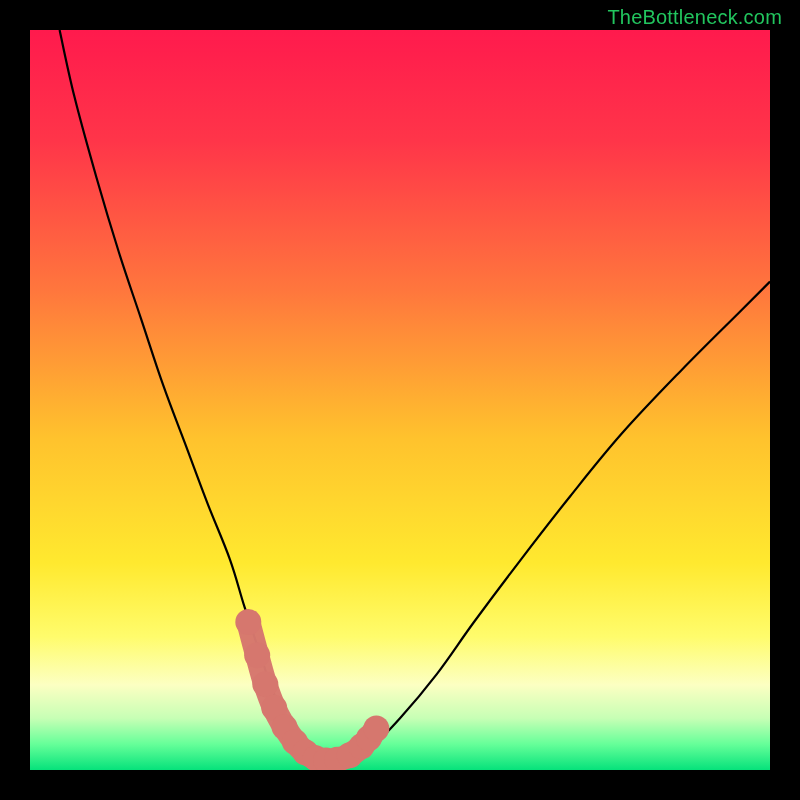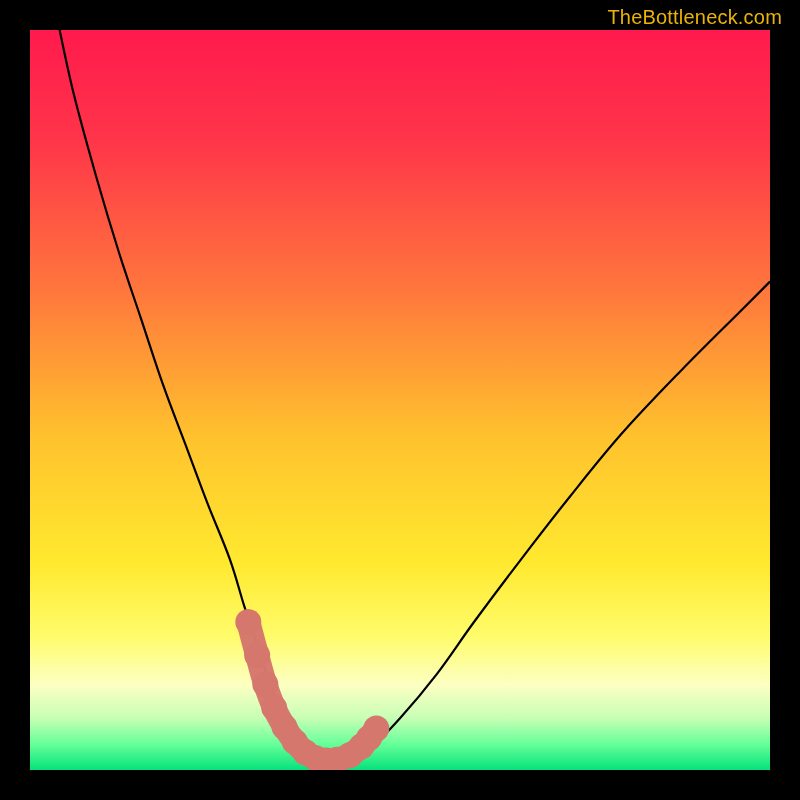--- a/index.html
+++ b/index.html
@@ -21,21 +21,21 @@
   }
   .gradient-bg {
     position: absolute;
     left: 0; top: 0;
     width: 100%; height: 100%;
   }
   .watermark {
     position: absolute;
     top: 6px;
     right: 18px;
-    color: #eab308;
+    color: #22c55e;
     font-size: 20px;
     font-weight: 500;
     letter-spacing: 0.2px;
   }
   svg.curve {
     position: absolute;
     left: 0; top: 0;
     width: 100%;
     height: 100%;
     overflow: visible;

